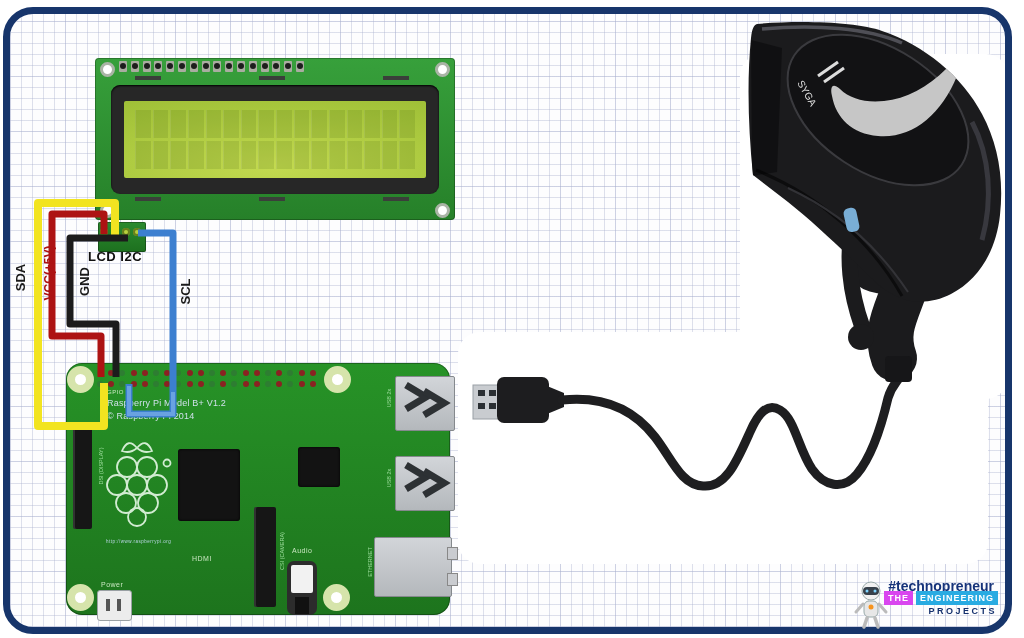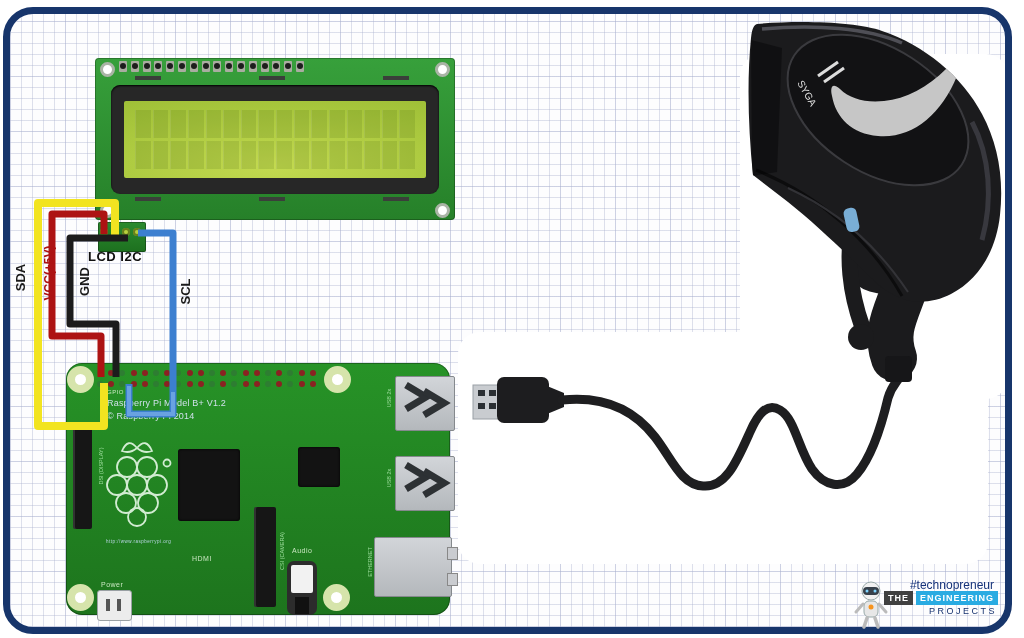--- a/index.html
+++ b/index.html
@@ -65,24 +65,24 @@
   .hdmi-glyph{position:absolute;left:0;right:0;bottom:1px;text-align:center;font-size:21px;
               font-weight:bold;color:#2d3134;letter-spacing:-2px;line-height:22px;}
   .audio-body{position:absolute;background:#2c2c2c;border-radius:7px;}
   .audio-white{position:absolute;left:4px;top:4px;width:22px;height:28px;background:#f2f2f2;border-radius:2px;}
   .audio-nub{position:absolute;left:8px;top:36px;width:14px;height:17px;background:#111;}
   .pwr{position:absolute;background:#ececec;border:1px solid #9aa0a4;border-radius:3px;}
   .pwr i{position:absolute;top:8px;width:4px;height:12px;background:#555;}
   .enet-nub{position:absolute;background:#caccd0;border:1px solid #888;}
 
   
-  .hashtag{right:30px;top:578px;font-size:12px;font-weight:normal;color:#16337a;}
+  .hashtag{right:30px;top:578px;font-size:14px;font-weight:bold;color:#16337a;}
   .logo-row{left:884px;top:591px;display:flex;gap:3px;}
   .logo-box{color:#fff;font-weight:bold;font-size:9px;padding:2px 4px;letter-spacing:1px;}
-  .projects{left:884px;top:606px;width:113px;text-align:right;font-size:9px;font-weight:normal;
+  .projects{left:884px;top:606px;width:113px;text-align:right;font-size:9px;font-weight:bold;
             color:#15316e;letter-spacing:2.5px;}
 
   svg{position:absolute;left:0;top:0;}
 </style>
 </head>
 <body>
 
 <div class="frame">
   <div class="grid"></div>
   <div class="photo photoA"></div>
@@ -384,16 +384,16 @@
     <circle cx="24" cy="11" r="1.5" fill="#7fd4ff"></circle>
   <rect x="13" y="21" width="14" height="16" rx="5" fill="#e7e7e7" stroke="#9aa" stroke-width="1"></rect>
   <circle cx="20" cy="27" r="2.5" fill="#f7941e"></circle>
   <line x1="12" y1="24" x2="5" y2="32" stroke="#bbb" stroke-width="3" stroke-linecap="round"></line>
   <line x1="28" y1="24" x2="35" y2="32" stroke="#bbb" stroke-width="3" stroke-linecap="round"></line>
   <line x1="16" y1="38" x2="13" y2="47" stroke="#bbb" stroke-width="3.5" stroke-linecap="round"></line>
   <line x1="24" y1="38" x2="27" y2="47" stroke="#bbb" stroke-width="3.5" stroke-linecap="round"></line>
 </svg>
 <div class="abs hashtag">#technopreneur</div>
 <div class="abs logo-row">
-  <span class="logo-box" id="box-the" style="background: #404040;">THE</span>
+  <span class="logo-box" id="box-the" style="background: #d946ef;">THE</span>
   <span class="logo-box" id="box-eng" style="background: rgb(41, 171, 226);">ENGINEERING</span>
 </div>
 <div class="abs projects">PROJECTS</div>
 
 </body></html>

